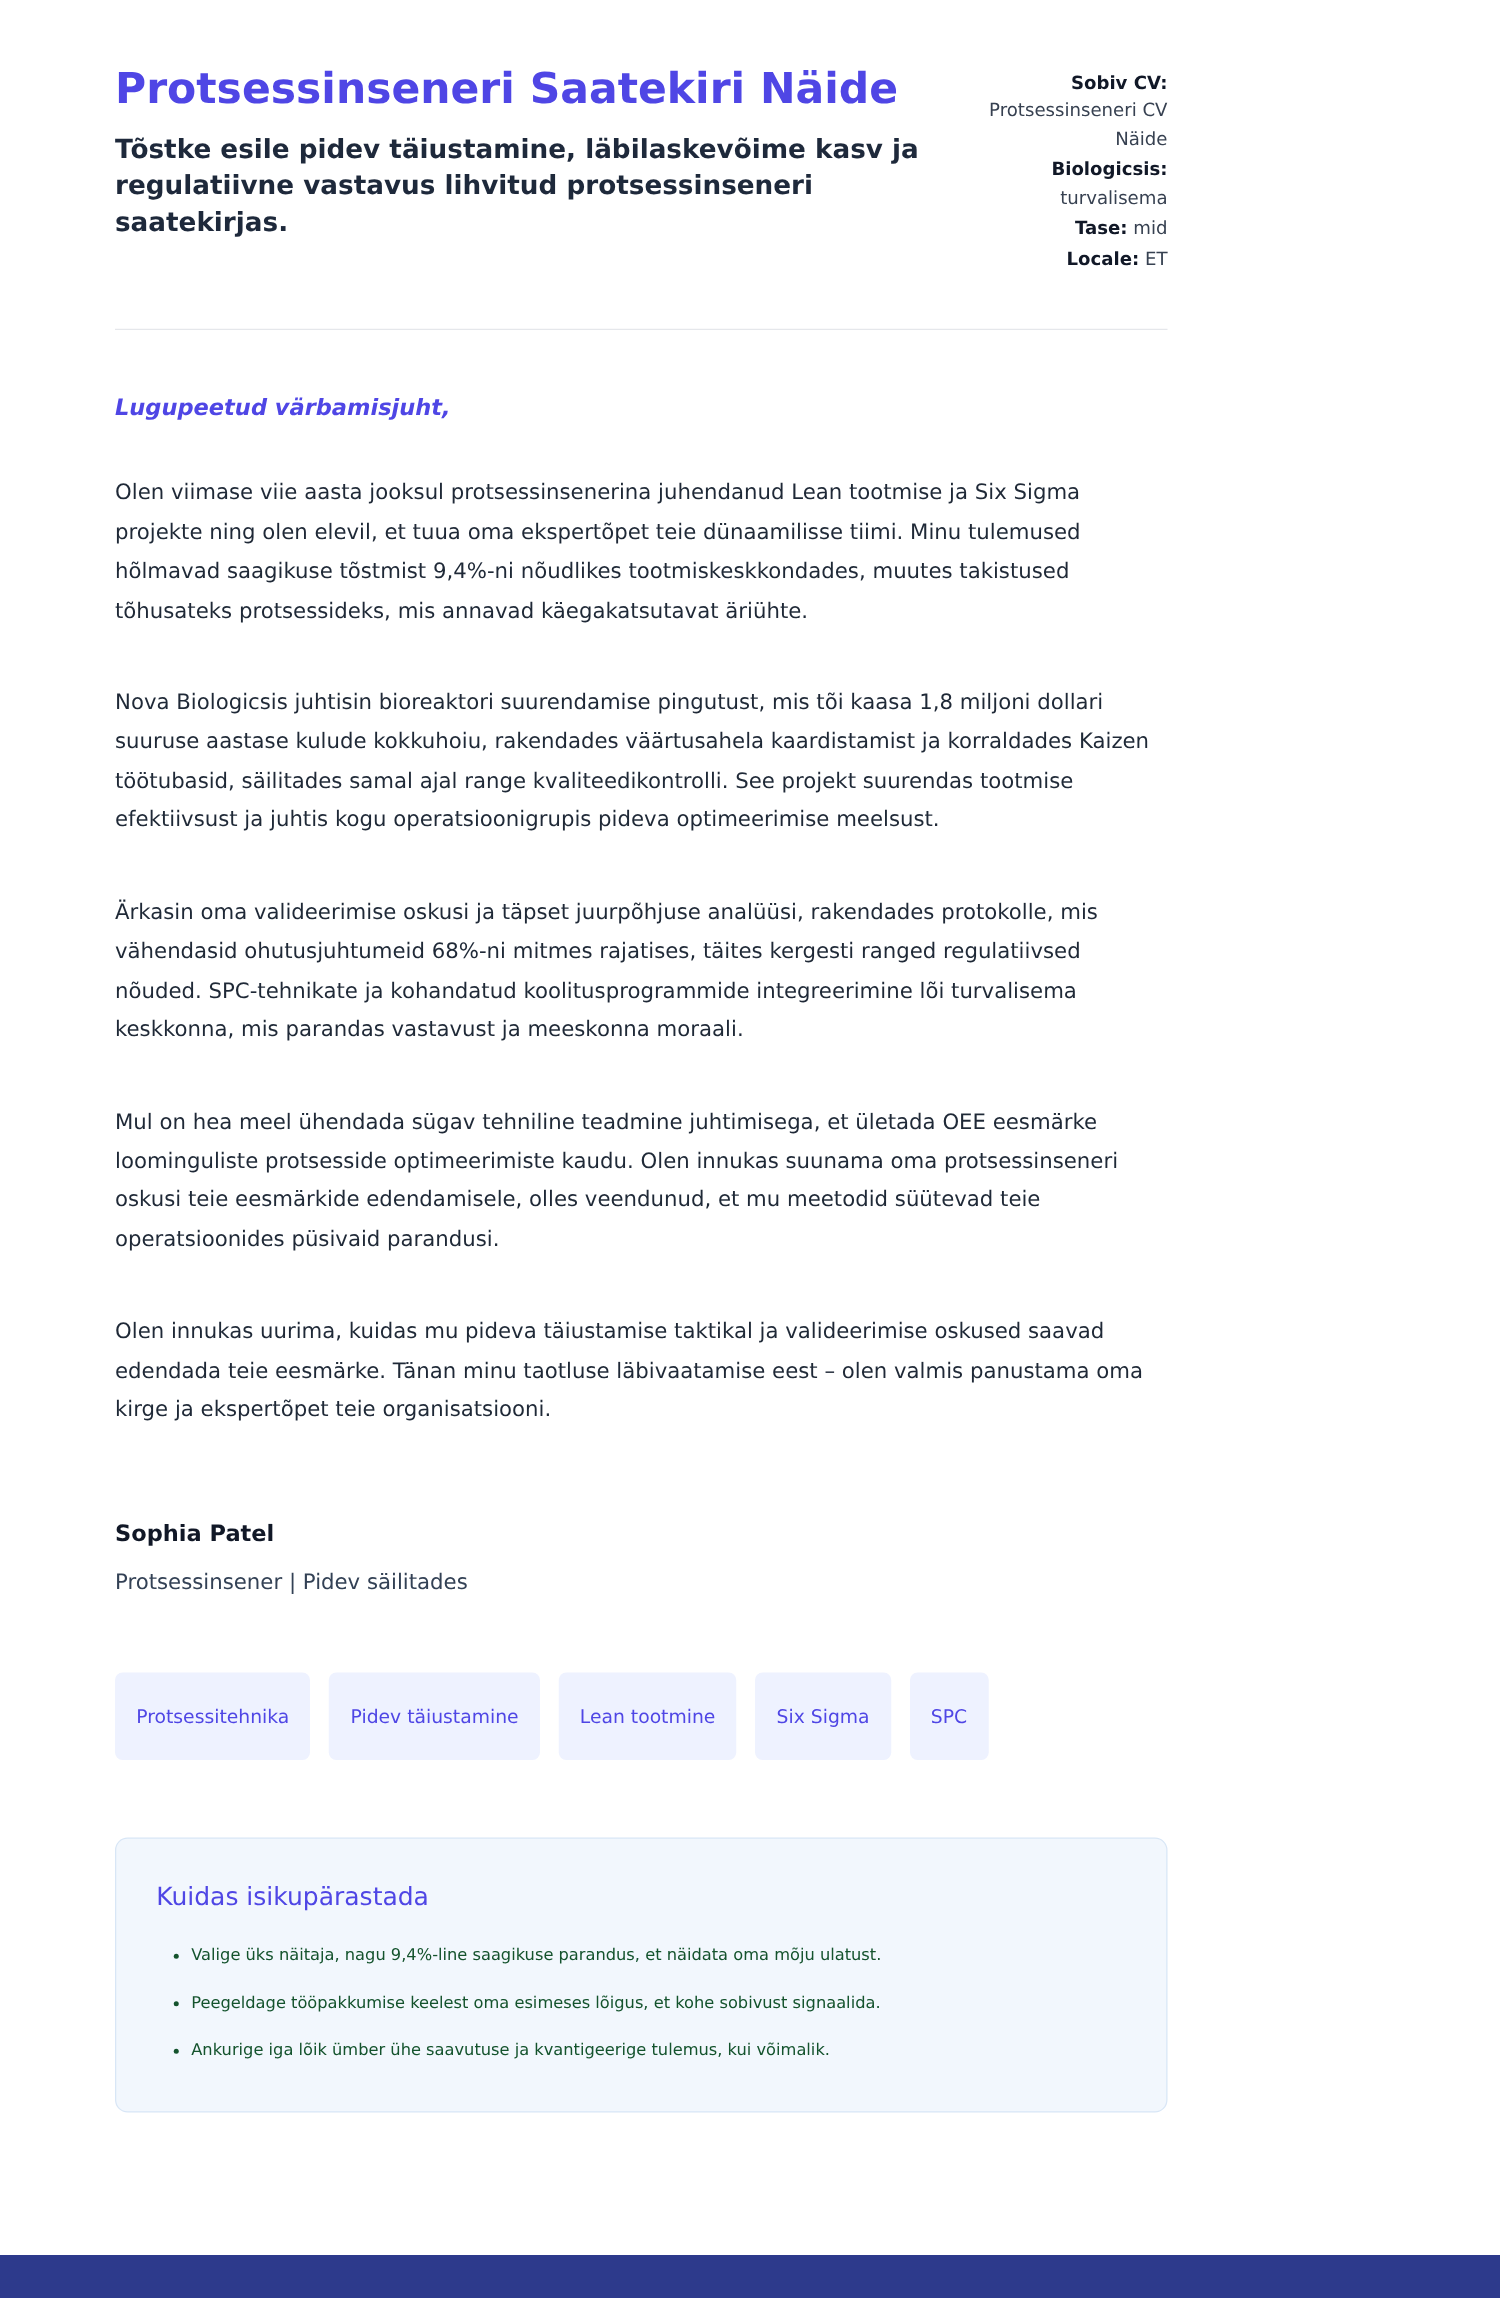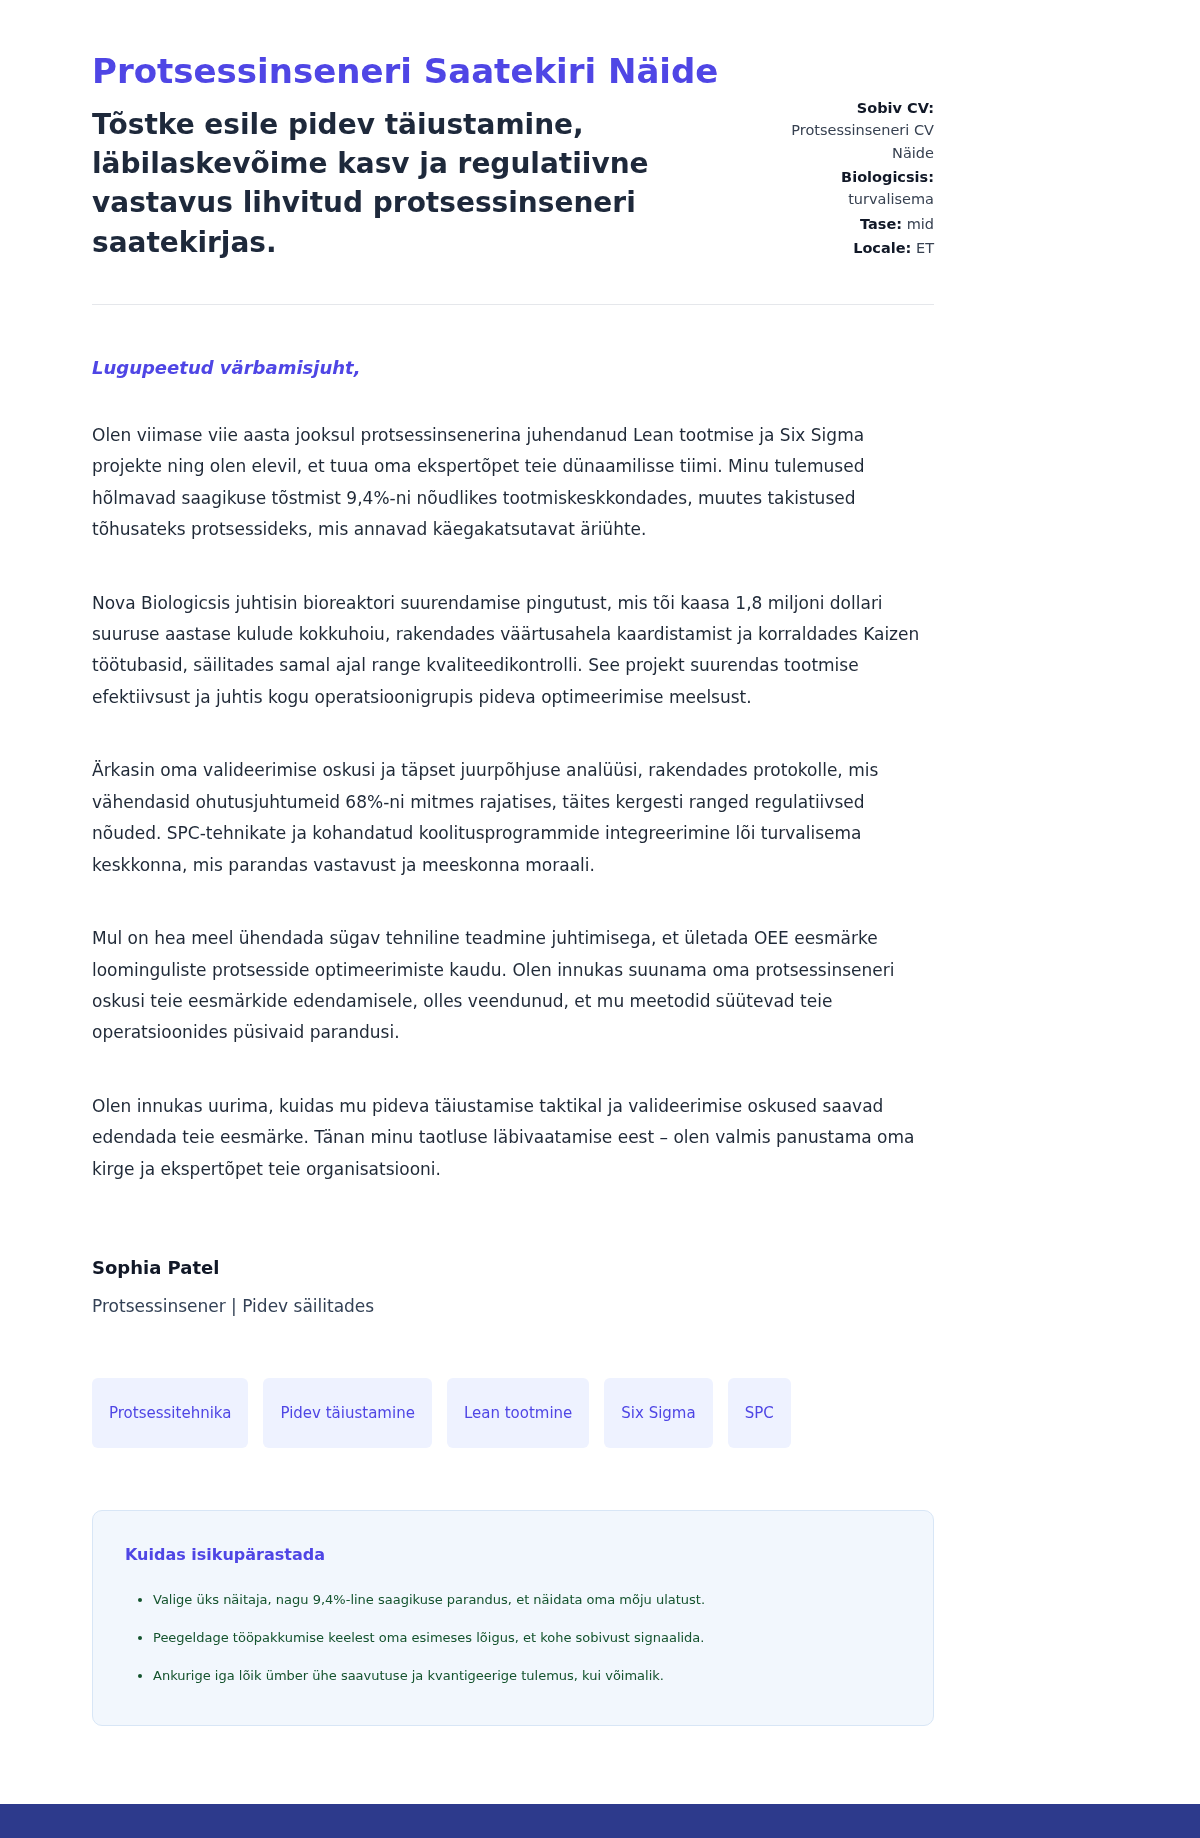--- a/index.html
+++ b/index.html
@@ -17,33 +17,33 @@
   }
   .container {
     width: 842px;
     margin-left: 92px;
     padding-top: 52px;
   }
   
   .header {
     display: flex;
     justify-content: space-between;
-    align-items: flex-end;
+    align-items: flex-start;
   }
   .header-left { width: 670px; }
   .page-title {
     margin: 0 0 14px 0;
     font-size: 34px;
     line-height: 1.15;
     font-weight: bold;
     color: #4f46e5;
   }
   .page-subtitle {
     margin: 0;
-    font-size: 28px;
+    font-size: 21px;
     line-height: 1.4;
     font-weight: bold;
     color: #1e293b;
   }
   .meta {
     width: 150px;
     text-align: right;
     font-size: 14.5px;
     line-height: 1.55;
     color: #374151;
@@ -105,22 +105,22 @@
     margin-top: 62px;
     background: #f2f7fd;
     border: 1px solid #d8e6f6;
     border-radius: 10px;
     padding: 34px 32px 38px 32px;
     box-sizing: border-box;
     width: 842px;
   }
   .tips-heading {
     margin: 0 0 26px 0;
-    font-size: 16px;
-    font-weight: bold;
+    font-size: 20px;
+    font-weight: normal;
     color: #4f46e5;
   }
   .tips-list {
     margin: 0;
     padding-left: 28px;
   }
   .tips-list li {
     font-size: 13px;
     line-height: 1.55;
     color: #14532d;

